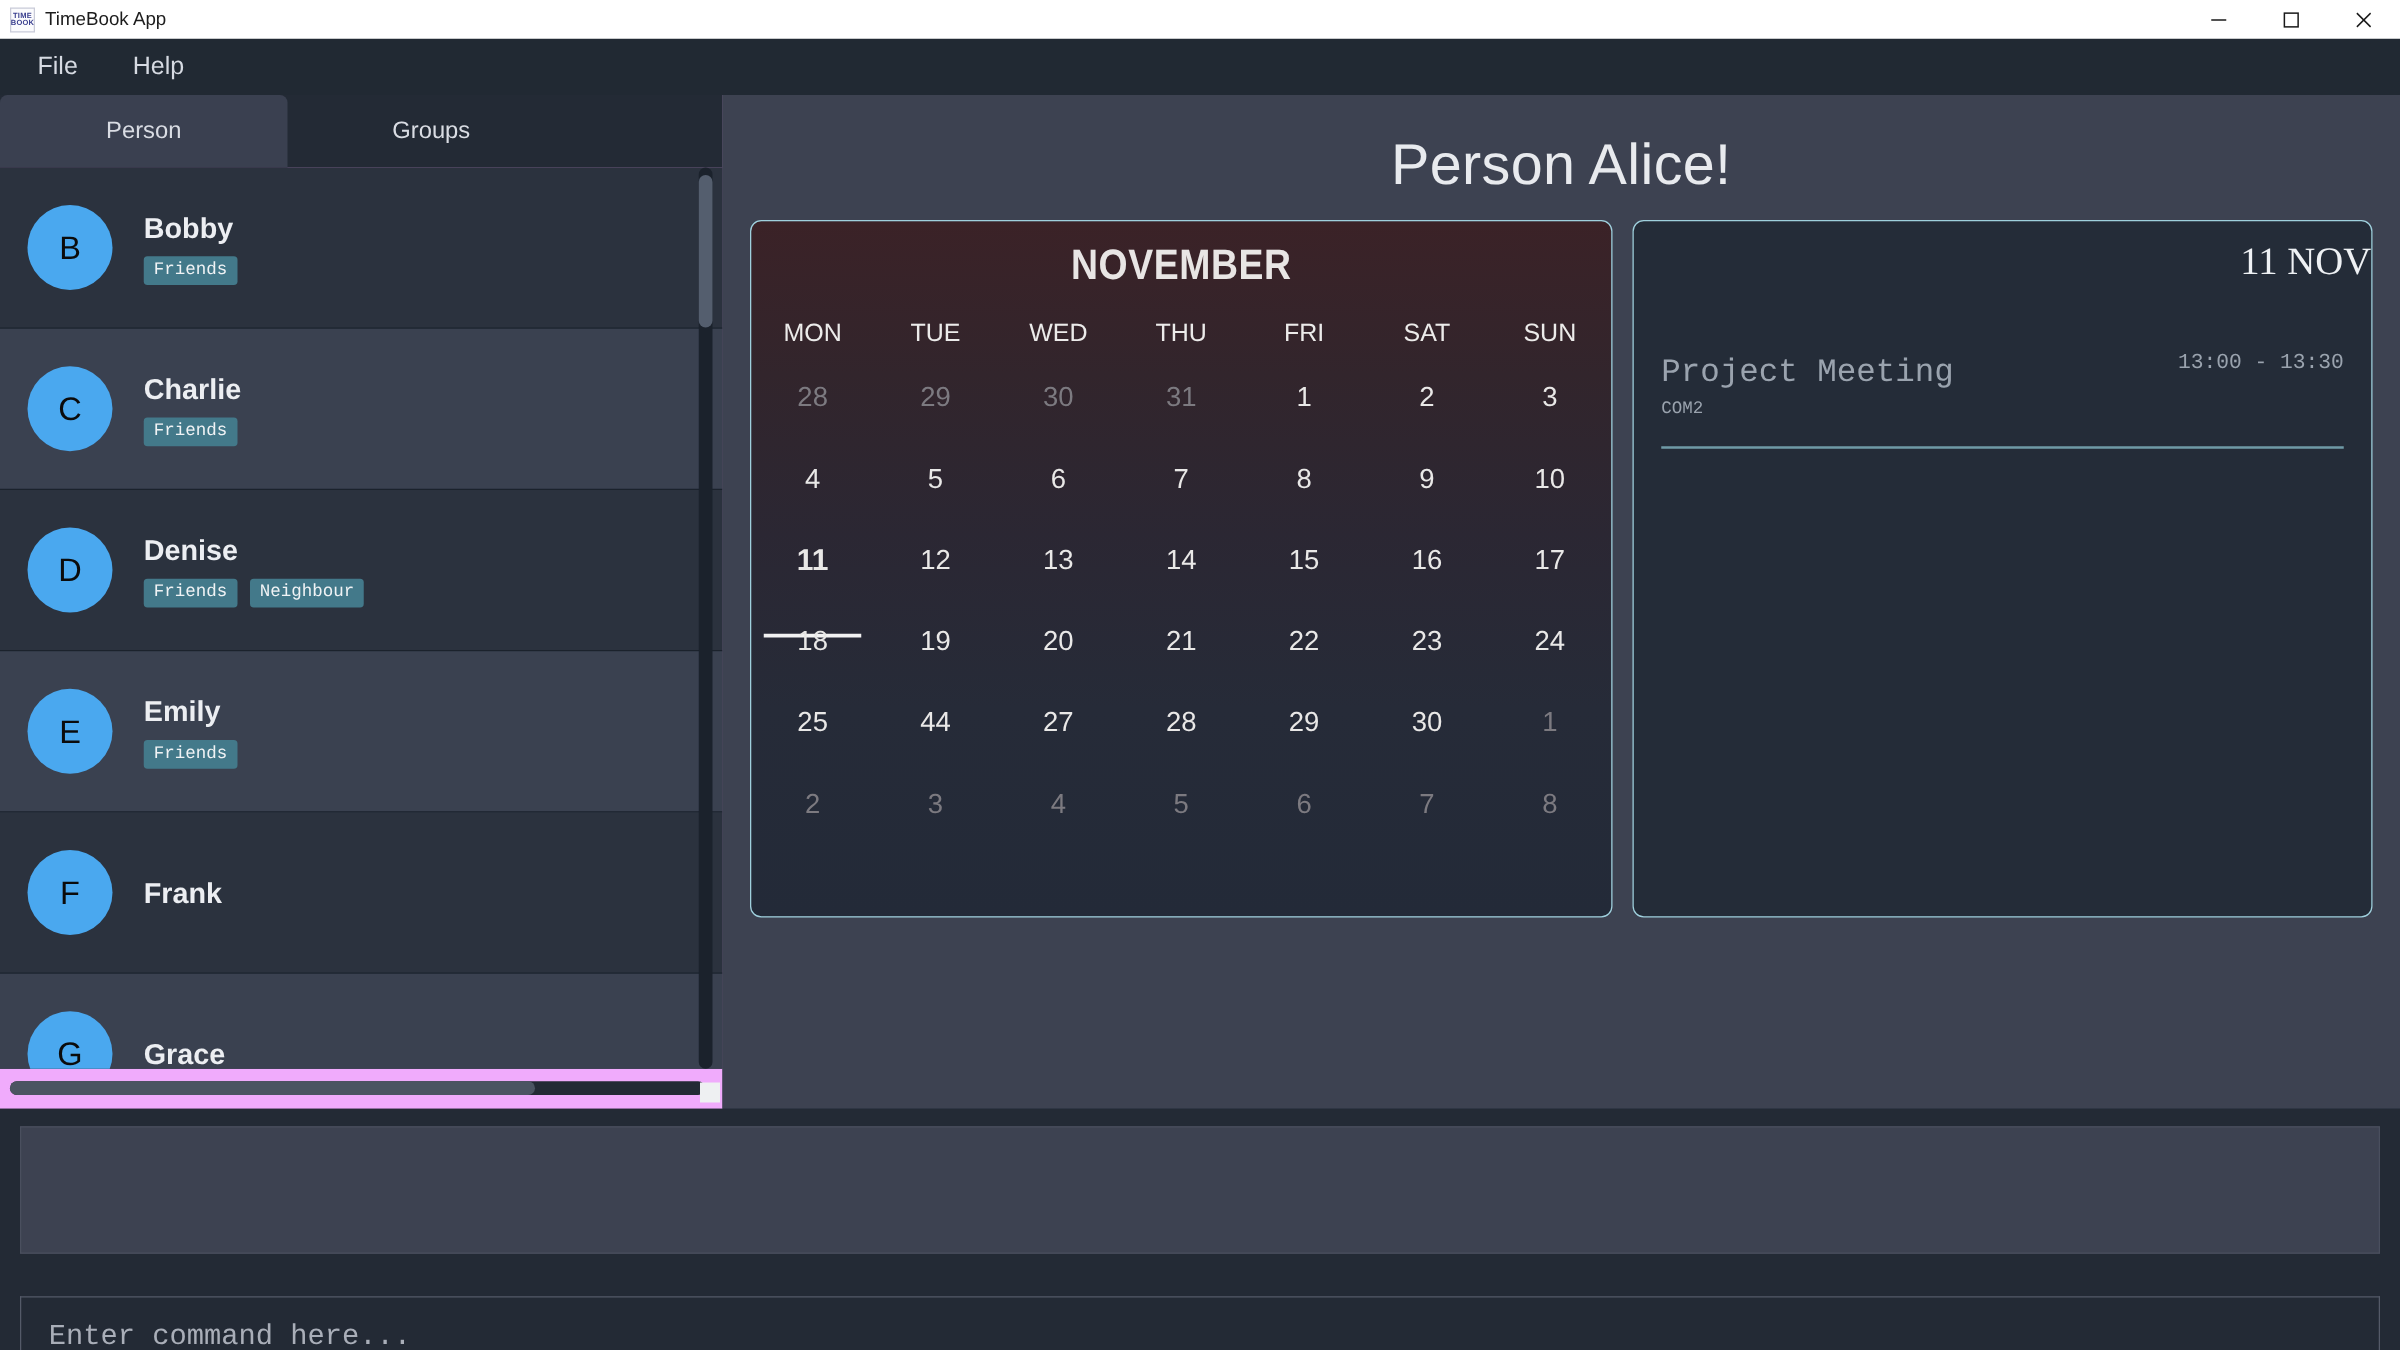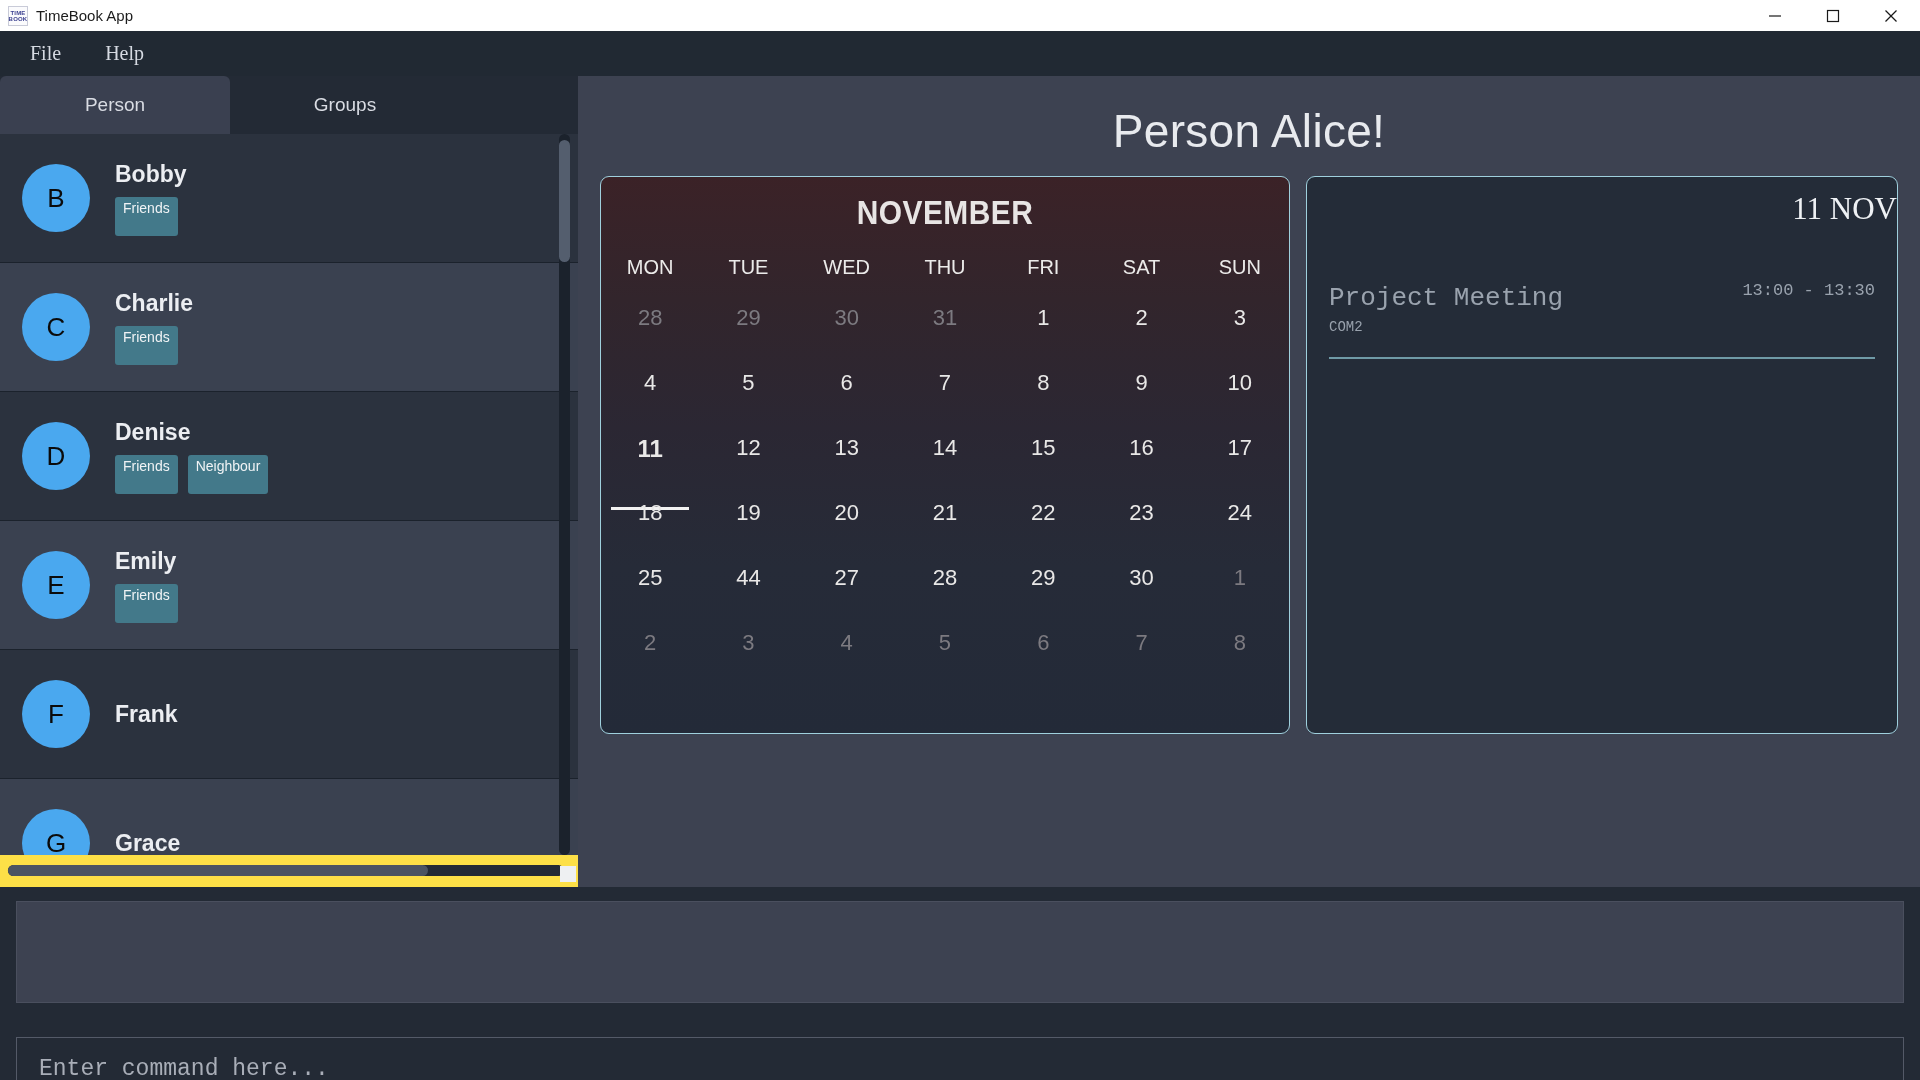--- a/index.html
+++ b/index.html
@@ -24,27 +24,27 @@
   .app-title { font-size:15px; color:#1c1c1c; }
   .wincontrols { position:absolute; right:0; top:0; height:31px; display:flex; }
   .wc { width:58px; height:31px; display:flex; align-items:center; justify-content:center; }
   .wc svg { display:block; }
 
   
   .menubar {
     height:45px; background:#212933; display:flex; align-items:center;
     padding-left:22px; gap:28px;
   }
-  .menu-item { font-size:20px; color:#d6dae2; padding:2px 8px;font-family:Liberation Serif, serif; }
+  .menu-item { font-size:20px; color:#d6dae2; padding:2px 8px; }
 
   
   .body-wrap { display:flex; height:811px; }
 
   
-  .left-panel { width:578px; background:#fde047; position:relative; flex:none; }
+  .left-panel { width:578px; background:#f0abfc; position:relative; flex:none; }
   .tabbar { height:58px; background:#232a35; display:flex; align-items:flex-end; }
   .tab {
     height:58px; display:flex; align-items:center; justify-content:center;
     font-size:19px; color:#d9dce3;
   }
   .tab.person { width:230px; background:#3a4050; border-radius:6px 6px 0 0; }
   .tab.groups { width:230px; background:transparent; }
 
   .list-area {
     position:absolute; top:58px; left:0; right:0; bottom:32px;
@@ -59,21 +59,21 @@
   .avatar {
     width:68px; height:68px; border-radius:50%; background:#4aa8ef;
     display:flex; align-items:center; justify-content:center;
     font-size:26px; color:#0b0b0b; flex:none; margin-right:25px;
   }
   .p-info { display:flex; flex-direction:column; gap:9px; }
   .p-name { font-size:23px; color:#eceef2; font-weight:600; }
   .p-tags { display:flex; gap:10px; }
   .tag {
     background:#43798a; color:#f0f3f5; font-size:14px;
-    padding:3px 8px 20px; border-radius:3px;
+    padding:3px 8px 4px; border-radius:3px;font-family:Liberation Mono, monospace;
   }
 
   .vscroll-track {
     position:absolute; top:58px; right:8px; bottom:32px; width:11px;
     background:#1b222c; border-radius:6px;
   }
   .vscroll-thumb {
     position:absolute; top:6px; left:0; width:11px; height:122px;
     background:#545e6e; border-radius:6px;
   }

